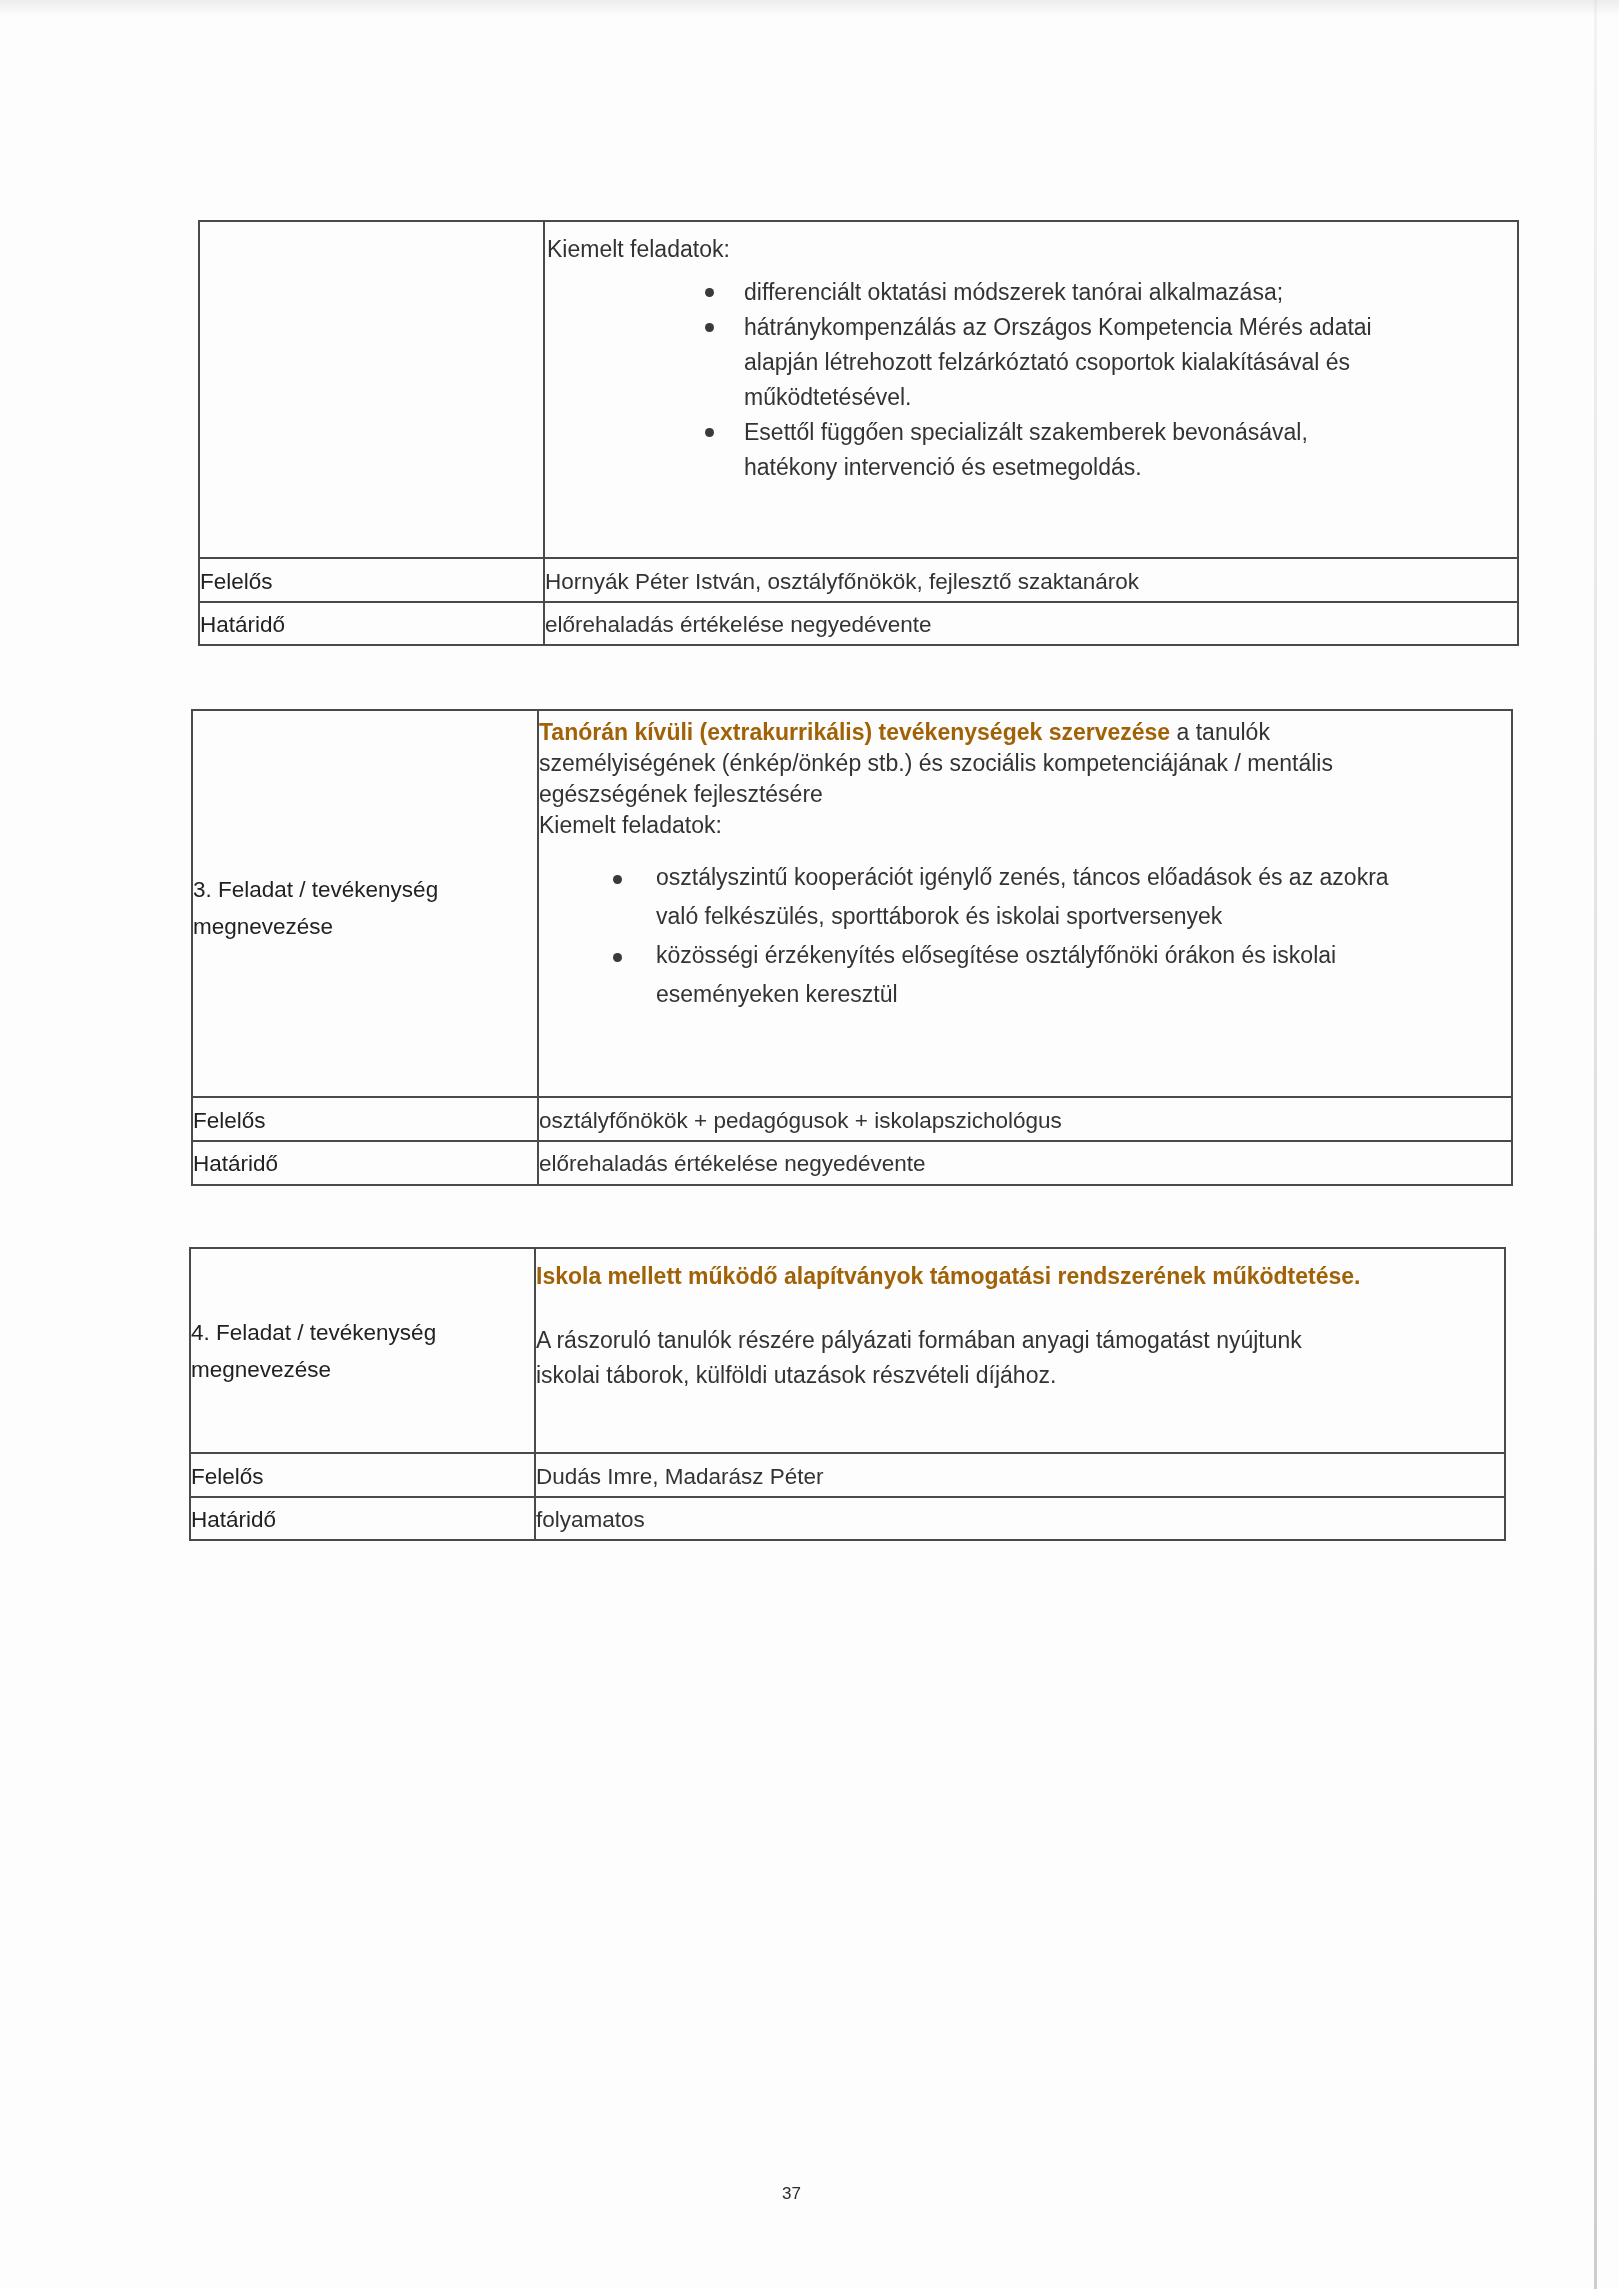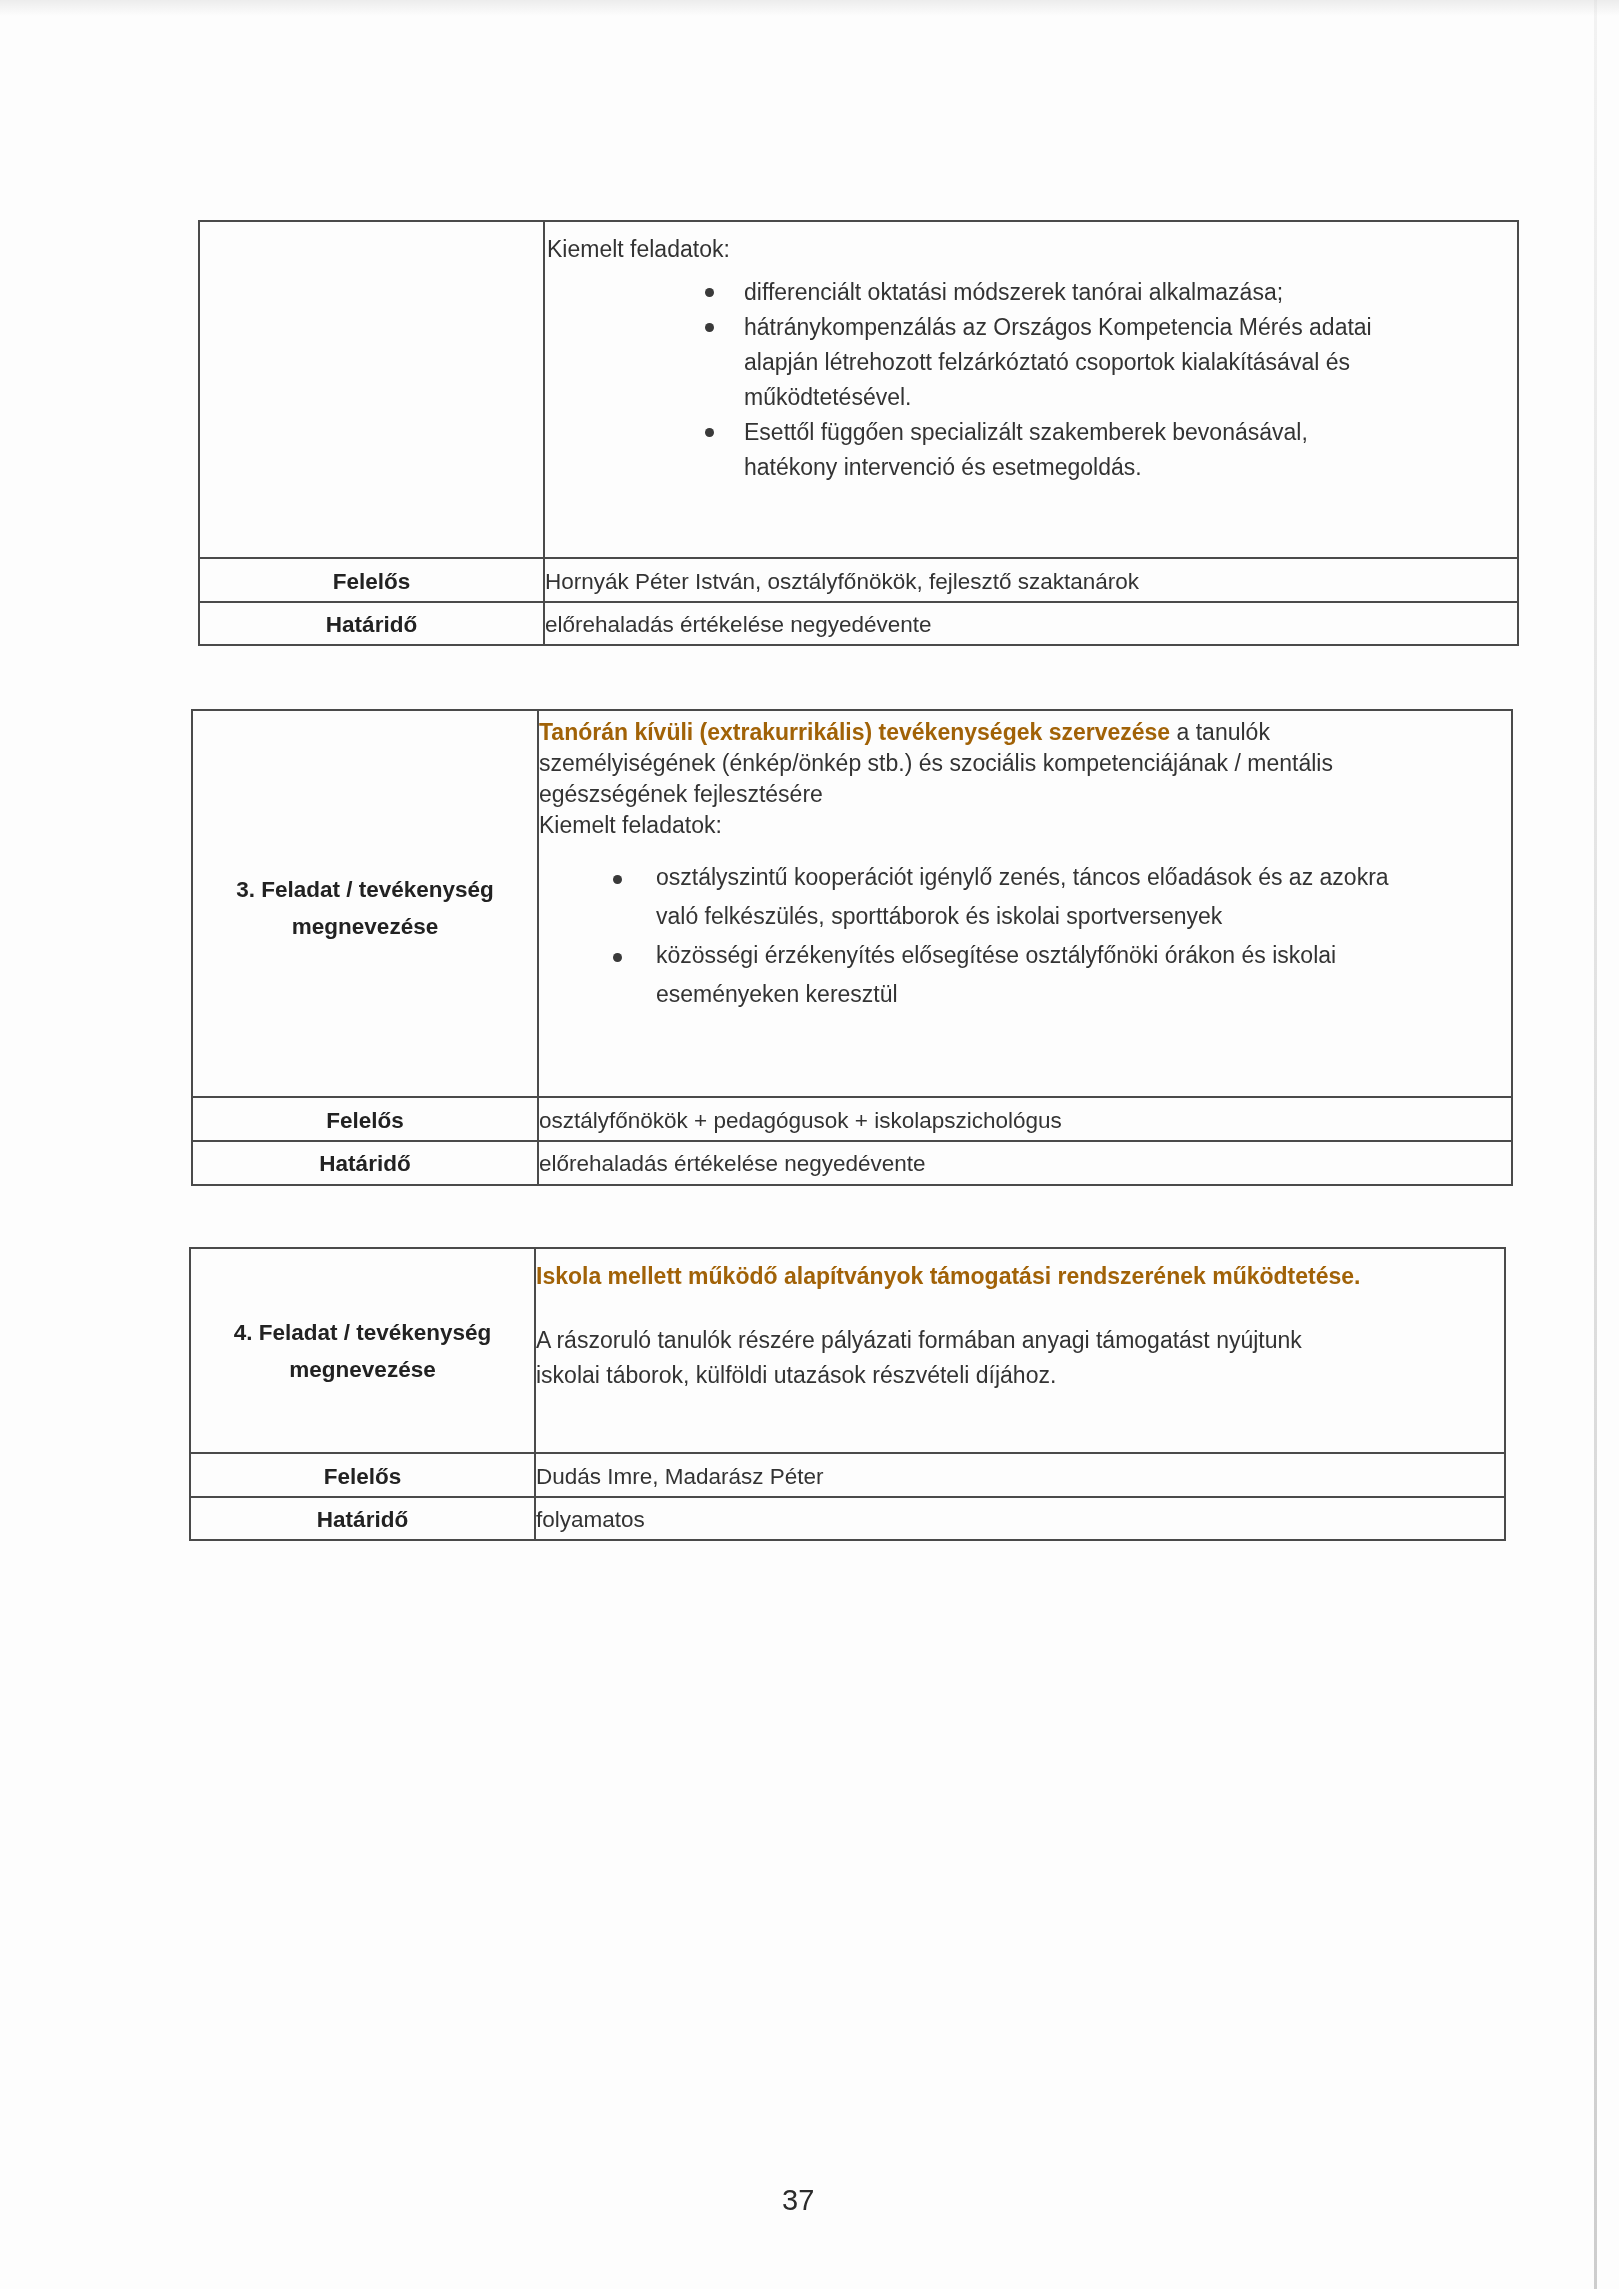--- a/index.html
+++ b/index.html
@@ -17,32 +17,32 @@
     position: absolute; left: 0; top: 0; width: 1619px; height: 15.7px;
     background: linear-gradient(to bottom, rgba(220,220,220,0.5), rgba(255,255,255,0));
   }
   table.doc {
     position: absolute; border-collapse: collapse; table-layout: fixed;
     font-size: 22.5px; line-height: 1.2;
   }
   table.doc td {
     border: 2px solid #4a4a4a; vertical-align: top; padding: 0;
   }
-  td.lbl { padding-left: 9.8px; font-weight: bold; color: #222; text-align: center; }
+  td.lbl { padding-left: 9.8px; font-weight: normal; color: #222; }
   td.val { padding-left: 11.8px; color: #333; }
   .cell-inner { position: relative; }
   .bold { font-weight: bold; color: #a16207; }
   ul.blist { list-style: none; margin: 8px; padding: 0; }
   ul.blist li { position: relative; }
   ul.blist li .dot {
     position: absolute; width: 8.8px; height: 8.8px; border-radius: 50%;
     background: #3a3a3a;
   }
   .pnum {
-    position: absolute; left: 782px; top: 2184px; font-size: 29px; color: #2b2b2b;
+    position: absolute; left: 782px; top: 2184px; font-size: 17px; color: #2b2b2b;
   }
 </style>
 </head>
 <body>
 
 <div class="topshade"></div>
 <div class="scanline"></div>
 
 <table class="doc" style="left:198px; top:220px; width:1321px;">
   <colgroup>

